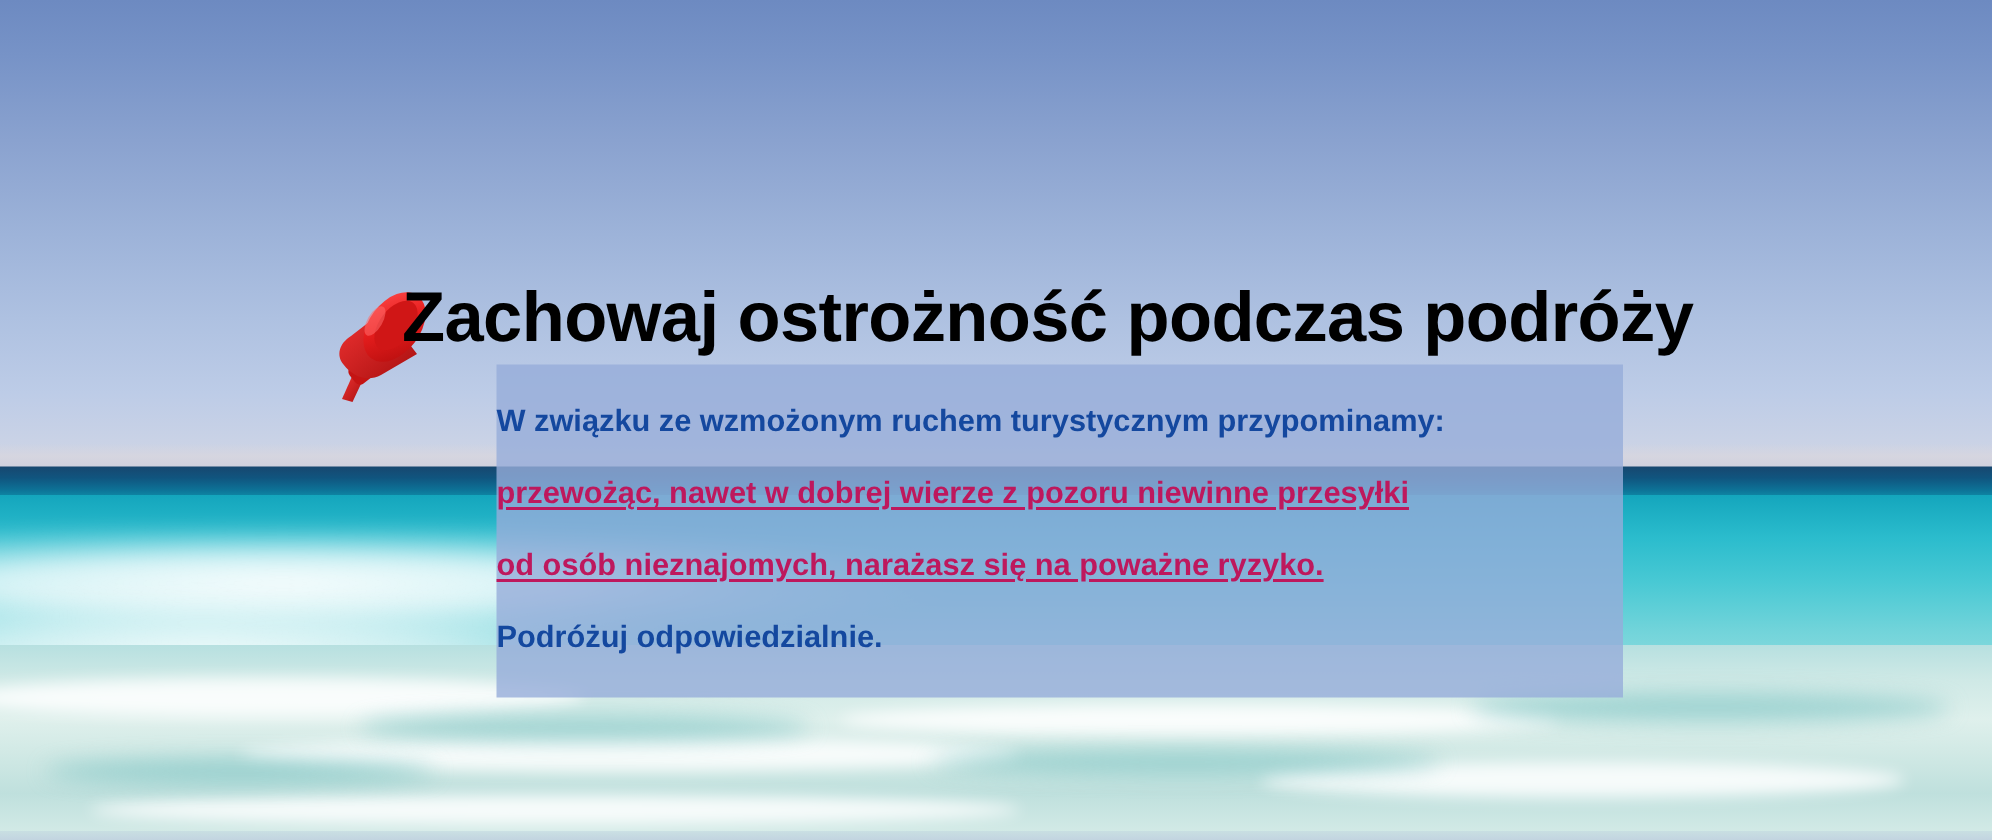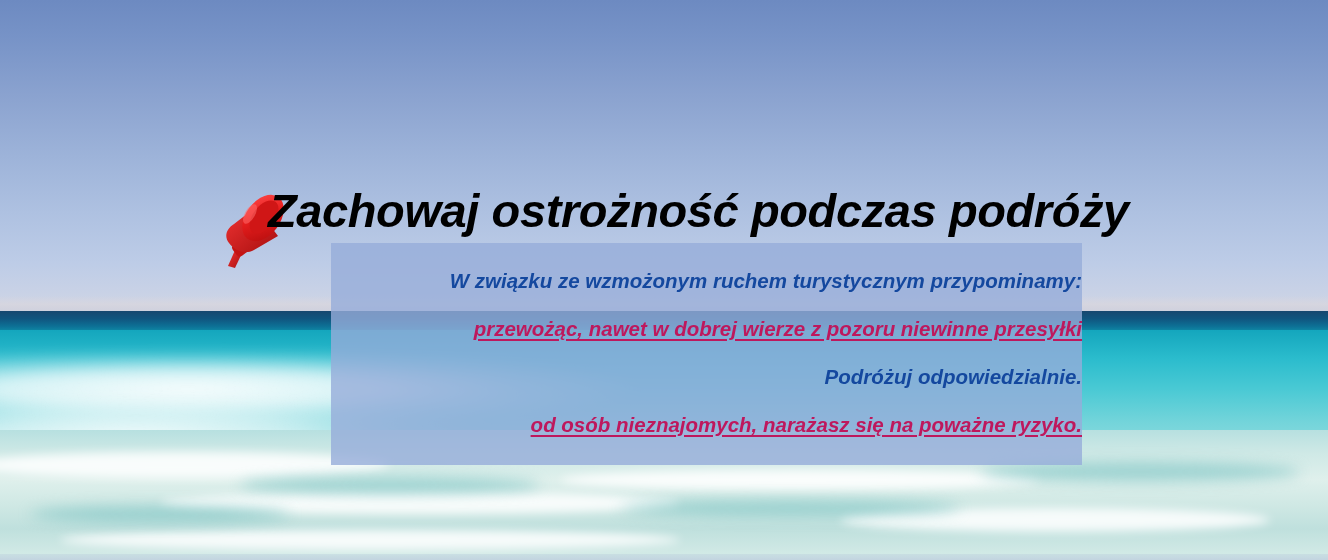--- a/index.html
+++ b/index.html
@@ -9,21 +9,20 @@
     background: #ffffff;
   }
 
   .stage {
     position: relative;
     width: 1328px;
     height: 560px;
     overflow: hidden;
     font-family: "Liberation Sans", "DejaVu Sans", sans-serif;
     user-select: none;
-    font-style: italic;
   }
 
   
   .photo {
     position: absolute;
     inset: 0;
     overflow: hidden;
   }
 
   .sky {
@@ -176,21 +175,21 @@
     top: 243px;
     width: 751px;
     height: 222px;
     background: rgba(150,172,218,0.80);
     box-sizing: border-box;
     padding-top: 14px;
   }
 
   .msg-line {
     margin: 0;
-    text-align: right;
+    text-align: left;
     font-size: 20.5px;
     font-weight: 700;
     line-height: 48px;
     white-space: nowrap;
   }
 
   .msg-line.blue   { color: #14489f; }
   .msg-line.red    { color: #be185d; text-decoration: underline; text-underline-offset: 3px; }
 </style>
 </head>
@@ -246,17 +245,17 @@
 
       <ellipse cx="34" cy="26" rx="5" ry="11" transform="rotate(30 34 26)" fill="#ff6b6b" opacity="0.55"></ellipse>
     </svg>
   </div>
 
   <h1 class="headline">Zachowaj ostrożność podczas podróży</h1>
 
   <div class="panel">
     <p class="msg-line blue">W związku ze wzmożonym ruchem turystycznym przypominamy:</p>
     <p class="msg-line red">przewożąc, nawet w dobrej wierze z pozoru niewinne przesyłki</p>
+    <p class="msg-line red">od osób nieznajomych, narażasz się na poważne ryzyko.</p>
     <p class="msg-line blue">Podróżuj odpowiedzialnie.</p>
-    <p class="msg-line red">od osób nieznajomych, narażasz się na poważne ryzyko.</p>
   </div>
 
 </div>
 
 </body></html>

